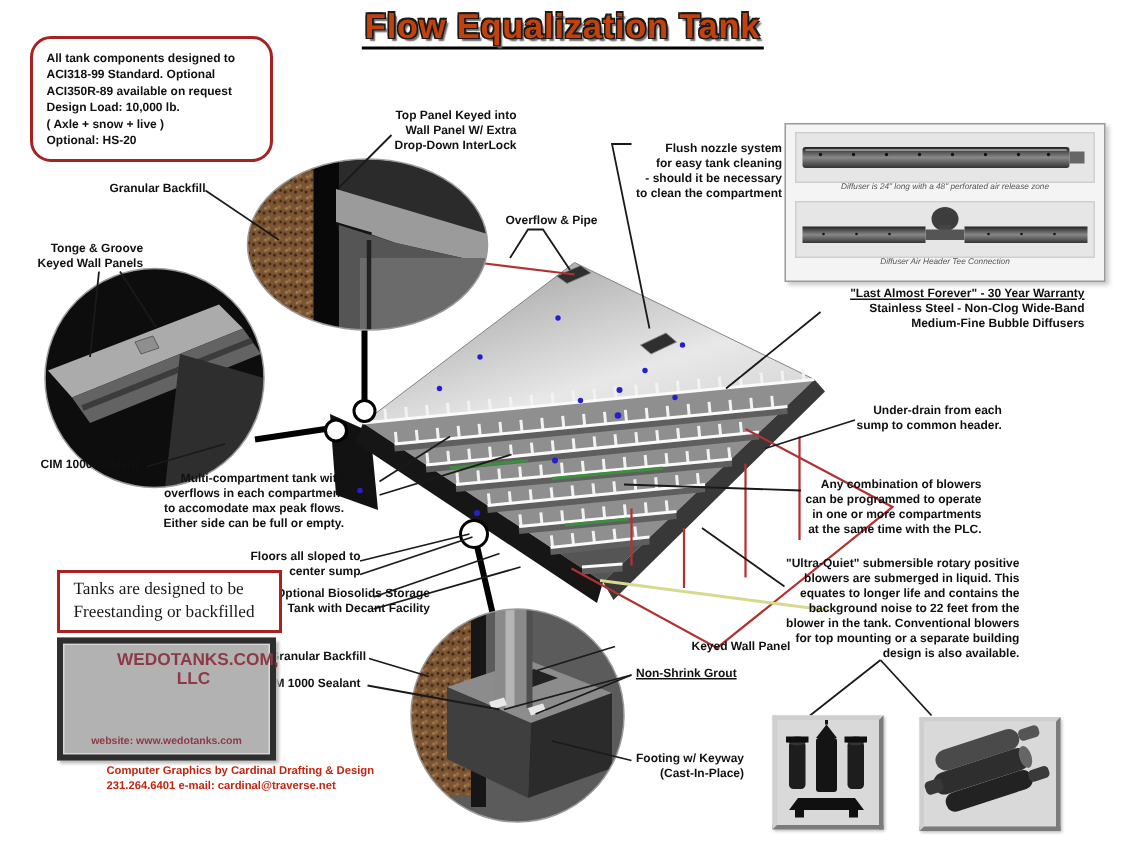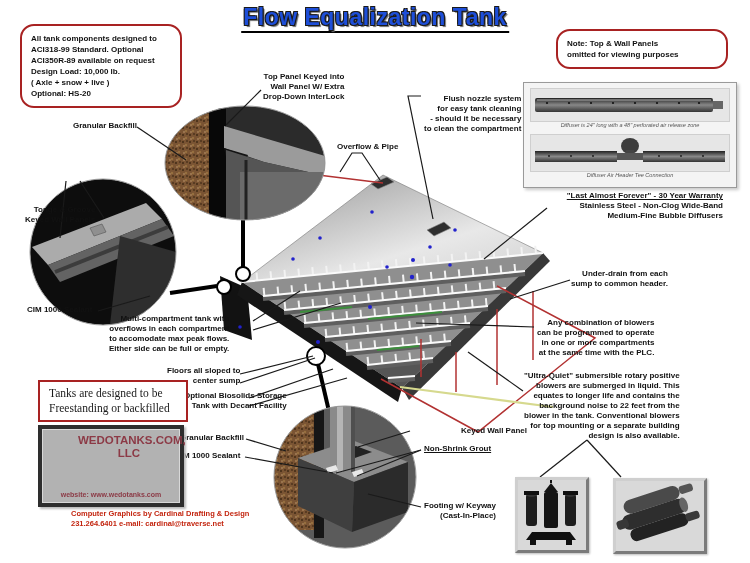--- a/index.html
+++ b/index.html
@@ -1,20 +1,20 @@
 <!DOCTYPE html>
 <html><head>
 <meta charset="utf-8">
 <style>
   html,body{margin:0;padding:0;background:#fff;}
   .stage{position:relative;width:750px;height:563px;background:#fff;overflow:hidden;
          font-family:"Liberation Sans",sans-serif;}
   .gfx{position:absolute;left:0;top:0;z-index:1;}
   .title{position:absolute;left:50%;top:4px;transform:translateX(-50%);margin:0;z-index:4;
-         font:bold 23px/26px "Liberation Sans",sans-serif;letter-spacing:.5px;color:#1d4ed8;
+         font:bold 23px/26px "Liberation Sans",sans-serif;letter-spacing:.5px;color:#c2410c;
          text-shadow:-1px -1px 0 #1a1a1a,1px -1px 0 #1a1a1a,-1px 1px 0 #1a1a1a,1px 1px 0 #1a1a1a,2px 2px 1px #6a6a6a;
          border-bottom:2.5px solid #000;padding:0 2px 1px 2px;white-space:nowrap;}
   .lbl{position:absolute;z-index:3;font:bold 8px/10px "Liberation Sans",sans-serif;color:#111;white-space:pre-line;text-align:right;}
   .rbox{position:absolute;z-index:4;border:2px solid #a82222;border-radius:14px;background:#fff;
         font:bold 8px/11px "Liberation Sans",sans-serif;color:#111;padding:7px 9px;white-space:pre-line;}
   .serifbox{font:11.5px/15px "Liberation Serif",serif;color:#1a1a1a;border-radius:0;padding:4px 9px;}
   .underl{text-decoration:underline;}
   .logo-box{position:absolute;left:38px;top:425px;width:138px;height:74px;z-index:4;background:#b2b2b2;
             border:4px solid #2e2e2e;box-shadow:inset 0 0 0 1px #d8d8d8, 2px 2px 2px #bbb;}
   .logo-title{margin-top:5px;text-align:center;font:bold 11.5px/13px "Liberation Sans",sans-serif;color:#8c3a46;padding-left:36px;}
@@ -223,27 +223,25 @@
   </svg>
 
   <h1 class="title">Flow Equalization Tank</h1>
 
   <div class="rbox" style="left:20px;top:24px;width:140px;">All tank components designed to
 ACI318-99 Standard.   Optional
 ACI350R-89 available on request
 Design Load: 10,000 lb.
 ( Axle + snow + live )
 Optional: HS-20</div>
-  <div class="rbox" style="left:556px;top:29px;width:150px;">Note: Top &amp; Wall Panels
-omitted for viewing purposes</div>
   <div class="rbox serifbox" style="left:38px;top:380px;width:128px;">Tanks are designed to be
 Freestanding or backfilled</div>
 
   <div class="lbl" style="left:73px;top:121px;">Granular Backfill</div>
-  <div class="lbl" style="left:25px;top:161px;margin-top:44px;">Tonge &amp; Groove
+  <div class="lbl" style="left:25px;top:161px;">Tonge &amp; Groove
 Keyed Wall Panels</div>
   <div class="lbl" style="left:27px;top:305px;">CIM 1000 Sealant</div>
   <div class="lbl" style="left:263px;top:72px;">Top Panel Keyed into
 Wall Panel W/ Extra
 Drop-Down InterLock</div>
   <div class="lbl" style="left:424px;top:94px;">Flush nozzle system
 for easy tank cleaning
 - should it be necessary
 to clean the compartment</div>
   <div class="lbl" style="left:337px;top:142px;">Overflow &amp; Pipe</div>

